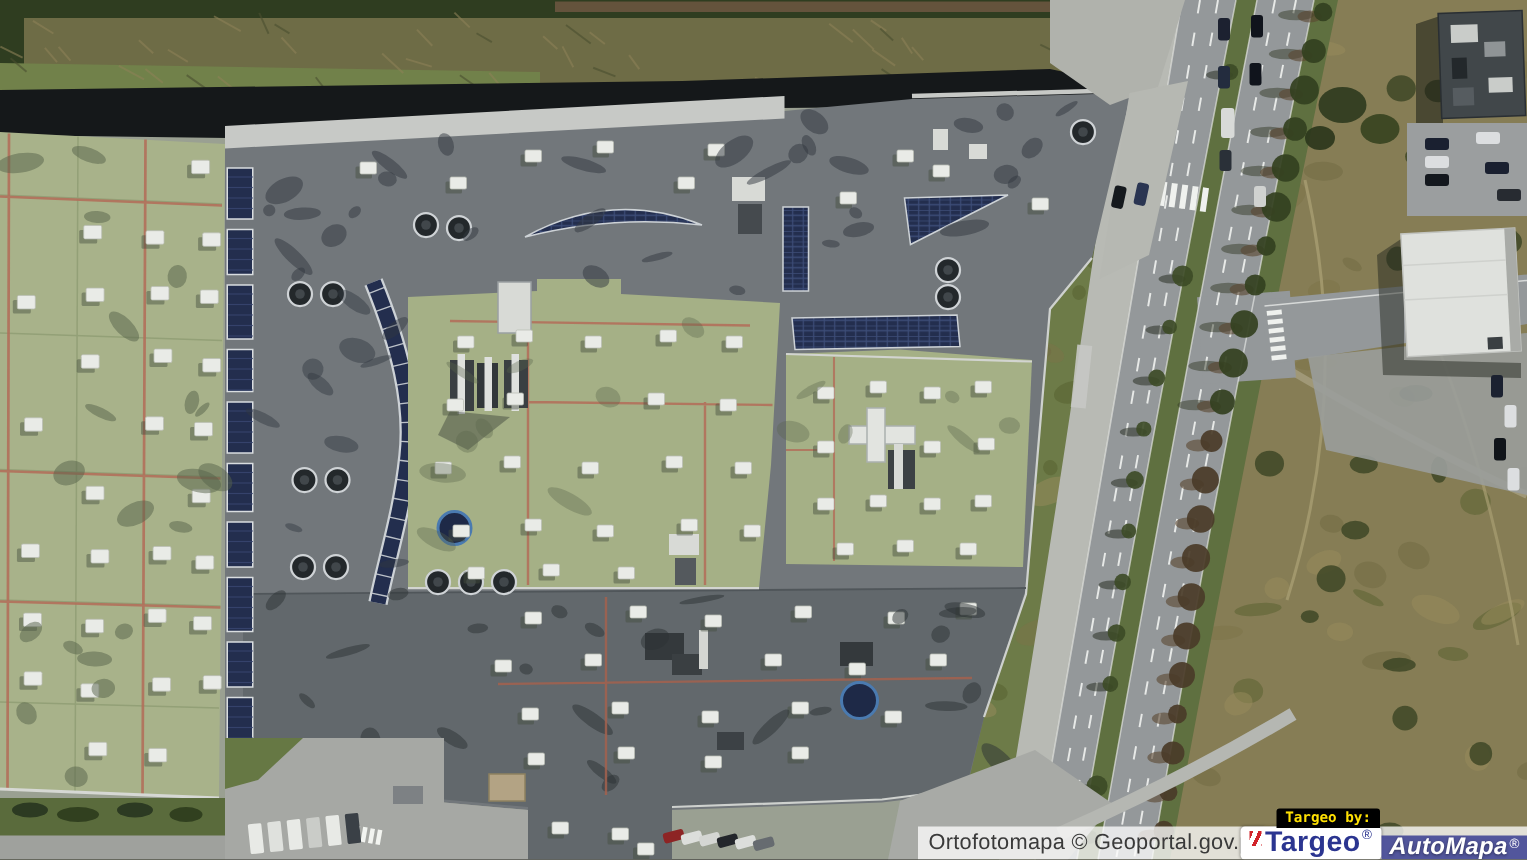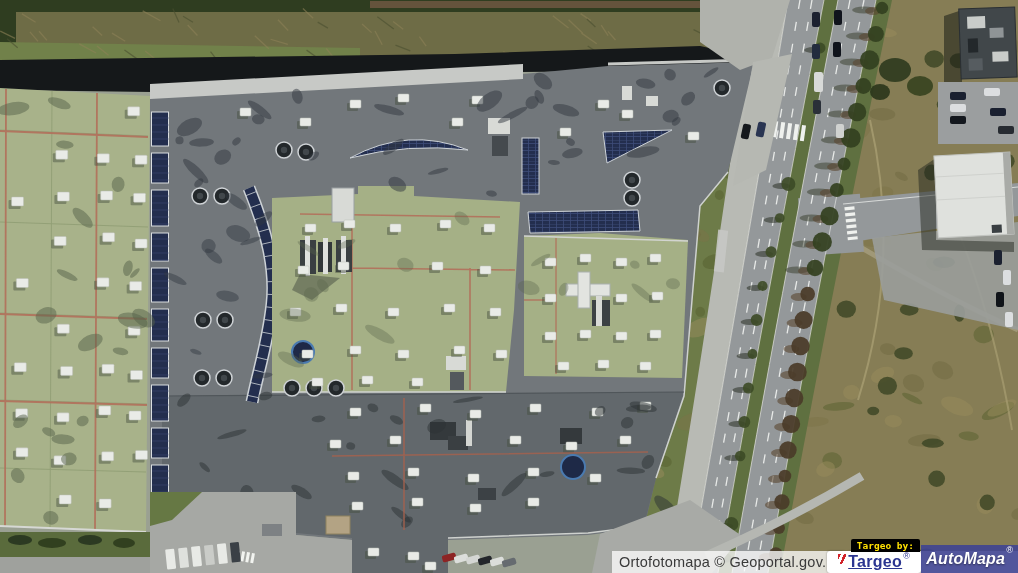--- a/index.html
+++ b/index.html
@@ -16,26 +16,26 @@
   .powered{position:absolute;right:98px;bottom:21px;height:13px;line-height:13px;
     background:var(--pb-bg,#000);color:var(--pb-fg,#ffe103);
     font-family:"DejaVu Sans Mono",monospace;font-weight:bold;font-size:9.5px;
     padding:0 6px;border-radius:2px 2px 0 0;z-index:7;white-space:nowrap;}
 
   .targeo{position:absolute;right:97px;bottom:0;width:94px;height:22px;background:#fff;
     border-radius:3px;display:flex;align-items:center;justify-content:center;z-index:6;
     text-decoration:none;box-shadow:0 0 2px rgba(0,0,0,.4);}
   .targeo .t-mark{width:8px;height:10px;margin:-6px 2px 0 0;
     background:repeating-linear-gradient(115deg,var(--tg-red,#d1232a) 0 2.5px,transparent 2.5px 5.5px);}
-  .targeo .t-word{font-weight:bold;font-size:16px;color:var(--tg-blue,#2b3590);
-    letter-spacing:.3px;line-height:20px;text-decoration:underline;}
+  .targeo .t-word{font-weight:bold;font-size:19px;color:var(--tg-blue,#2b3590);
+    letter-spacing:.3px;line-height:20px;}
   .targeo .t-reg{font-size:9px;color:var(--tg-blue,#2b3590);align-self:flex-start;
     line-height:9px;margin:1px 0 0 1px;}
 
-  .automapa{position:absolute;right:0;bottom:0;width:97px;height:28px;z-index:6;
+  .automapa{position:absolute;right:0;bottom:0;width:97px;height:16px;z-index:6;
     background:var(--am-bg,rgba(62,66,148,.88));display:flex;align-items:center;
     justify-content:center;text-decoration:none;}
   .automapa .a-word{font-weight:bold;font-style:italic;font-size:16px;
     color:var(--am-fg,#fff);letter-spacing:.2px;text-shadow:0 1px 2px rgba(0,0,0,.45);}
   .automapa .a-reg{font-size:9px;color:var(--am-fg,#fff);align-self:flex-start;
     line-height:9px;margin:1px 0 0 1px;font-style:italic;}
 </style>
 </head>
 <body>
 

